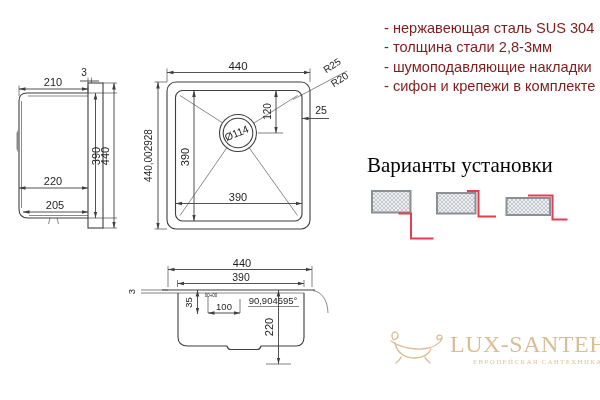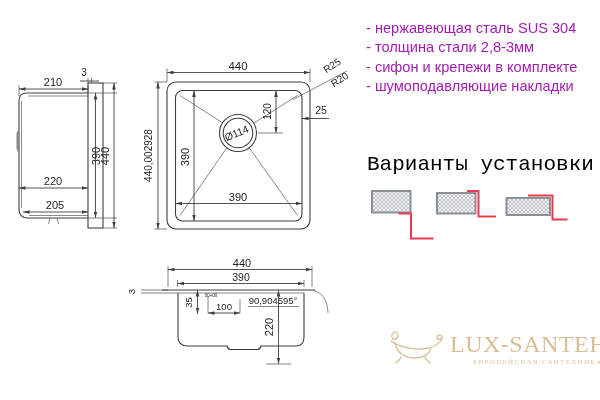--- a/index.html
+++ b/index.html
@@ -6,24 +6,24 @@
   #stage{position:relative;width:600px;height:400px;background:#ffffff;overflow:hidden;
          font-family:"Liberation Sans",sans-serif;}
   #drawing{position:absolute;left:0;top:0;}
   .ln{stroke:#3f3f3f;stroke-width:1.1;fill:none;}
   .thin{stroke:#4a4a4a;stroke-width:0.65;fill:none;}
   .ext{stroke:#4a4a4a;stroke-width:0.7;fill:none;}
   .dim{stroke:#3f3f3f;stroke-width:0.9;fill:none;}
   .red{fill:none;stroke-width:2;stroke-linejoin:miter;}
   .hrect{stroke-width:2;}
   text{fill:#1f1f1f;font-family:"Liberation Sans",sans-serif;text-anchor:middle;}
-  .features{position:absolute;left:366px;top:19px;font-size:14.6px;line-height:19.3px;
-            color:#a21caf;white-space:nowrap;}
+  .features{position:absolute;left:384px;top:19px;font-size:14.6px;line-height:19.3px;
+            color:#7f1d1d;white-space:nowrap;}
   .inst-title{position:absolute;left:367px;top:153px;font-size:21px;color:#000;
-              font-family:Liberation Mono, monospace;white-space:nowrap;}
+              font-family:Liberation Serif, serif;white-space:nowrap;}
   .wm-brand{position:absolute;left:450px;top:331px;font-size:24px;letter-spacing:0.5px;
             color:#d9bd96;font-family:"Liberation Serif","DejaVu Serif",serif;white-space:nowrap;}
   .wm-tag{position:absolute;left:473px;top:358px;font-size:7px;letter-spacing:1.3px;
           color:#dcc2a0;font-family:"Liberation Serif","DejaVu Serif",serif;white-space:nowrap;}
   .tub{position:absolute;left:384px;top:326px;}
   .tub path{stroke:#d9bd96;fill:none;stroke-width:1.3;stroke-linecap:round;}
 </style>
 </head>
 <body>
 
@@ -151,22 +151,22 @@
       <g>
         <rect class="hrect" x="506.5" y="198" width="43.5" height="17" fill="url(#hatch)" stroke="#8b9095"></rect>
         <path class="red" d="M 528,195.5 L 552.5,195.5 L 552.5,219.5 L 567.5,219.5" stroke="#e63c50"></path>
       </g>
     </g>
   </svg>
 
   <div class="features">
     <div>- нержавеющая сталь SUS 304</div>
     <div>- толщина стали 2,8-3мм</div>
+    <div>- шумоподавляющие накладки</div>
     <div>- сифон и крепежи в комплекте</div>
-    <div>- шумоподавляющие накладки</div>
   </div>
 
   <div class="inst-title">Варианты установки</div>
 
   <svg class="tub" width="68" height="42" viewBox="0 0 68 42" xmlns="http://www.w3.org/2000/svg">
     <path d="M 9,13 C 5,7 13,3 14,9 C 14.5,13 9,15 8.5,12.5"></path>
     <path d="M 7,15 C 15,21 31,25 45,22 C 53,20 59,14 58,11 C 57,8 52,9 53,12 C 53.6,14 56,14 57,12.5"></path>
     <path d="M 11,17 C 13,27 21,32 31,32 C 39,32 45,28 47,23"></path>
     <path d="M 17,31 C 16,34 14,35 12,37 M 41,31 C 42,34 44,35 46,37"></path>
   </svg>

